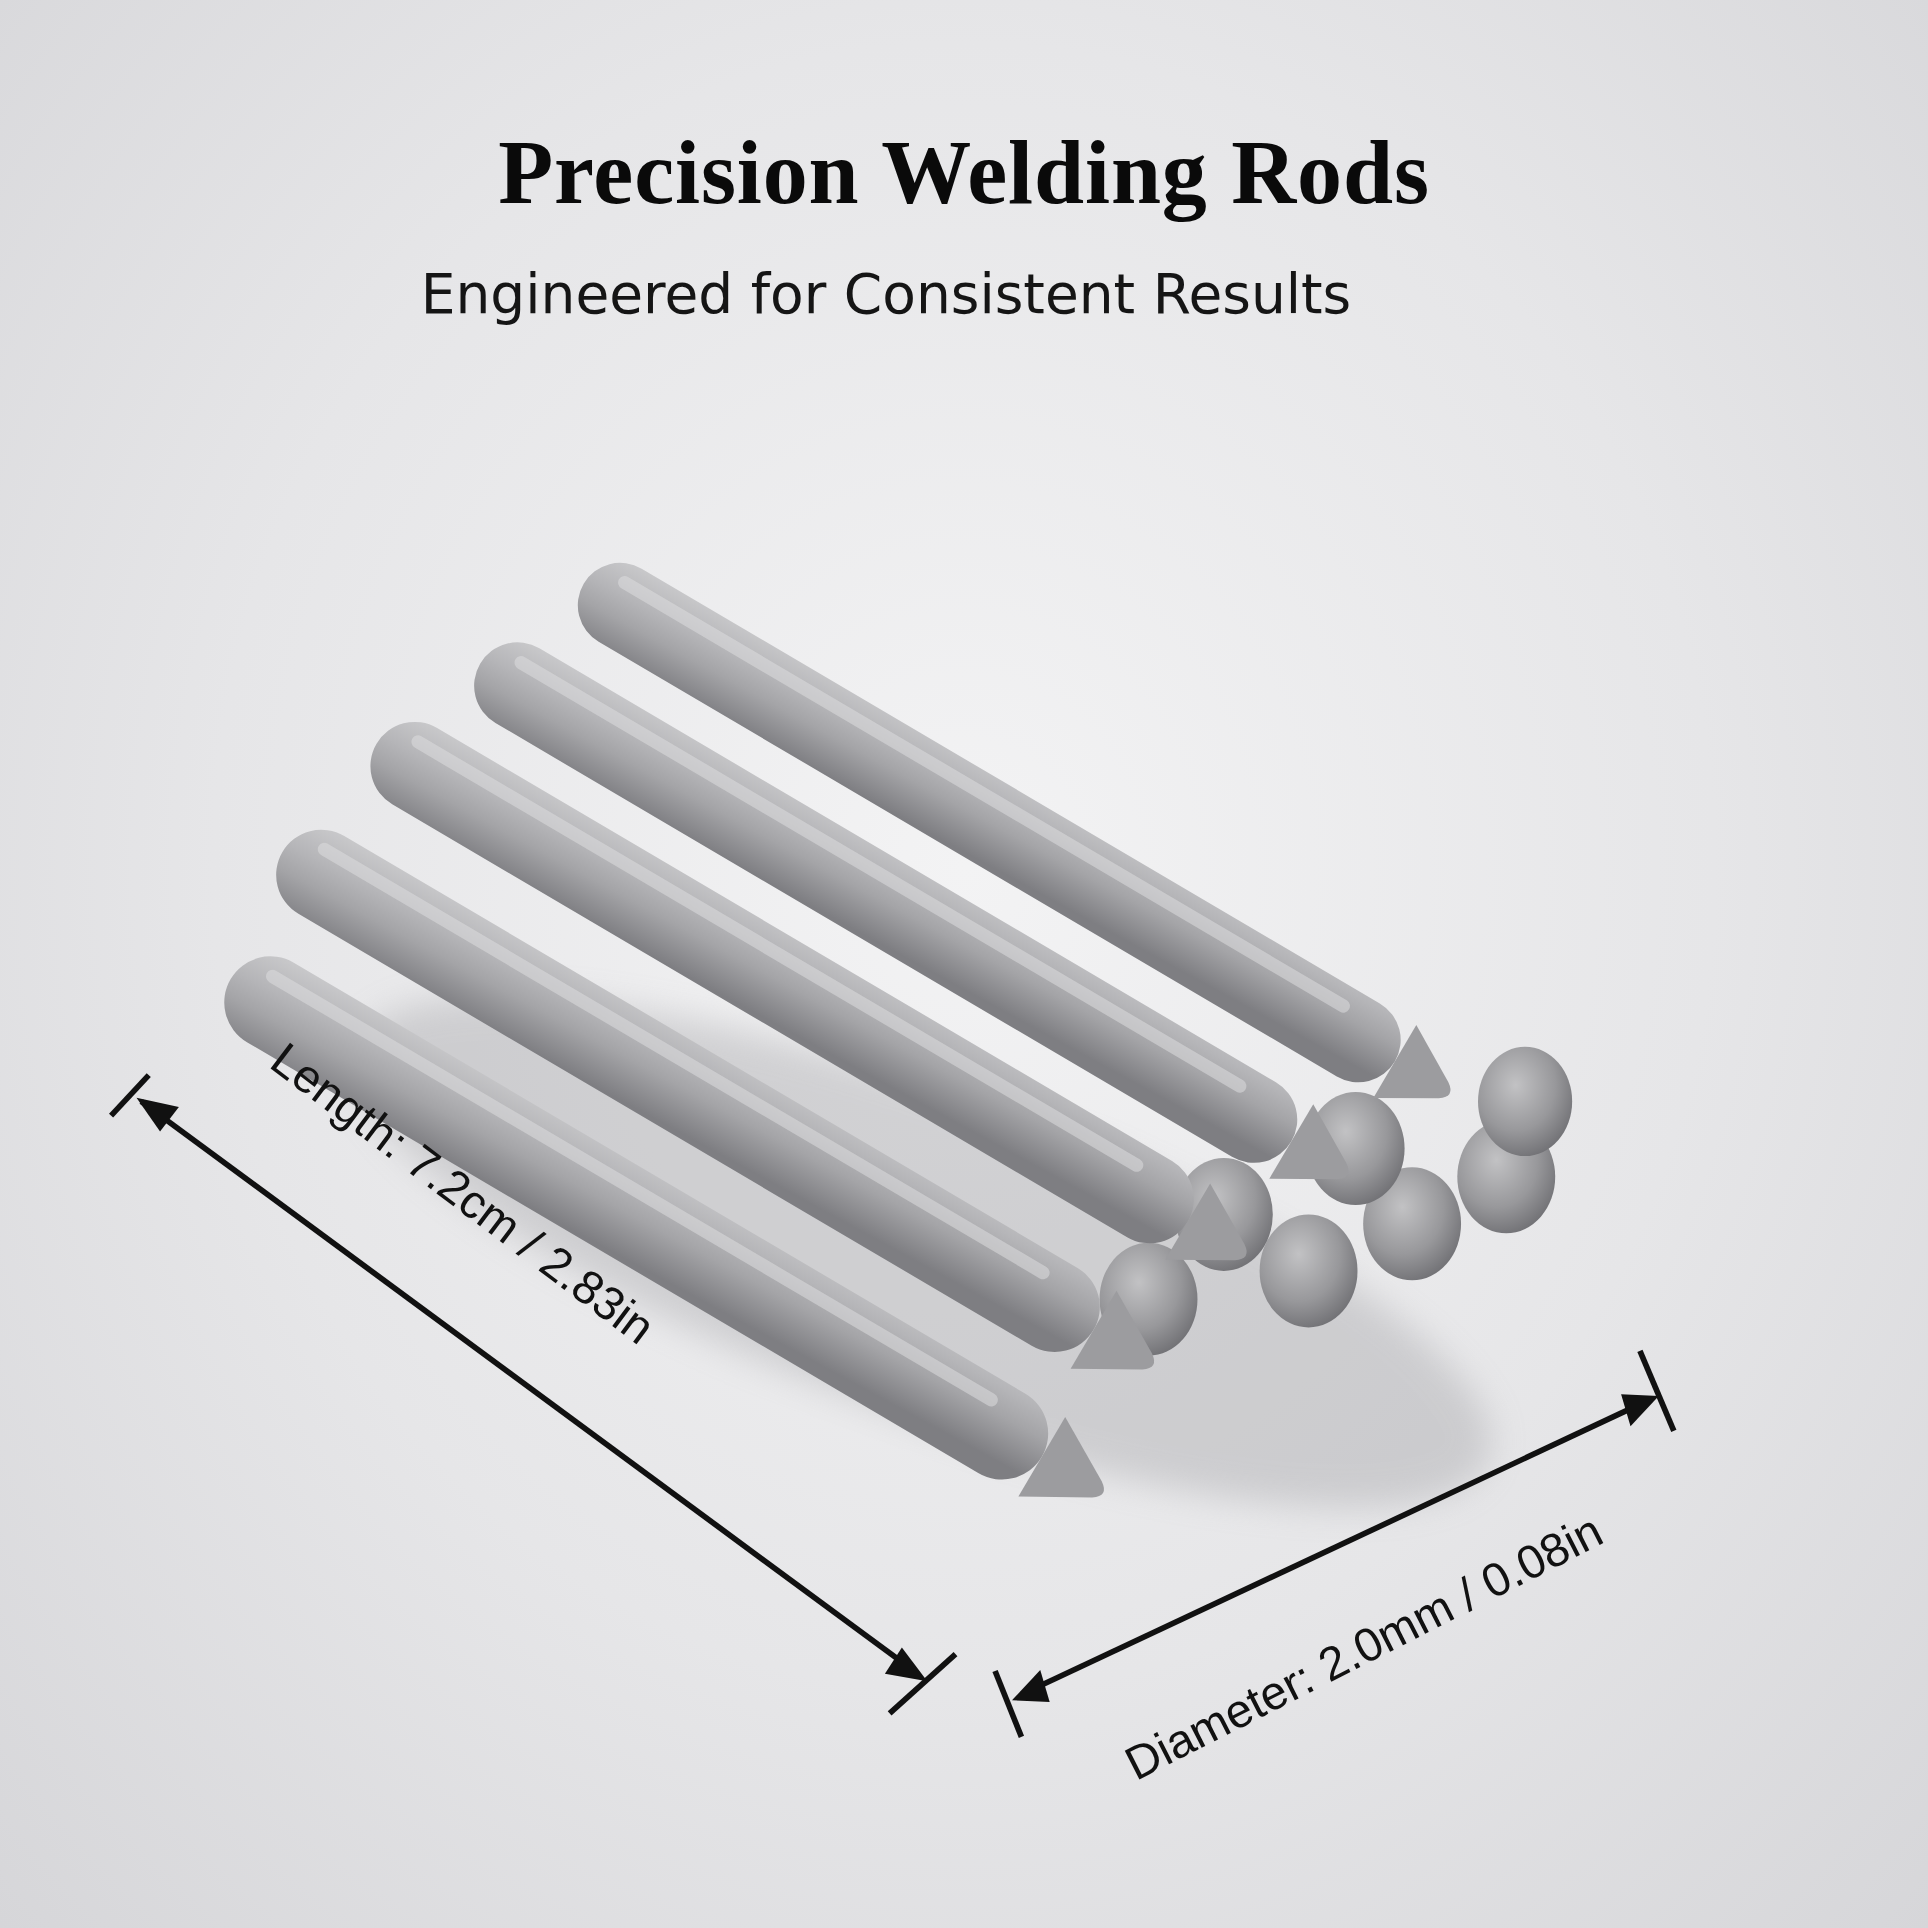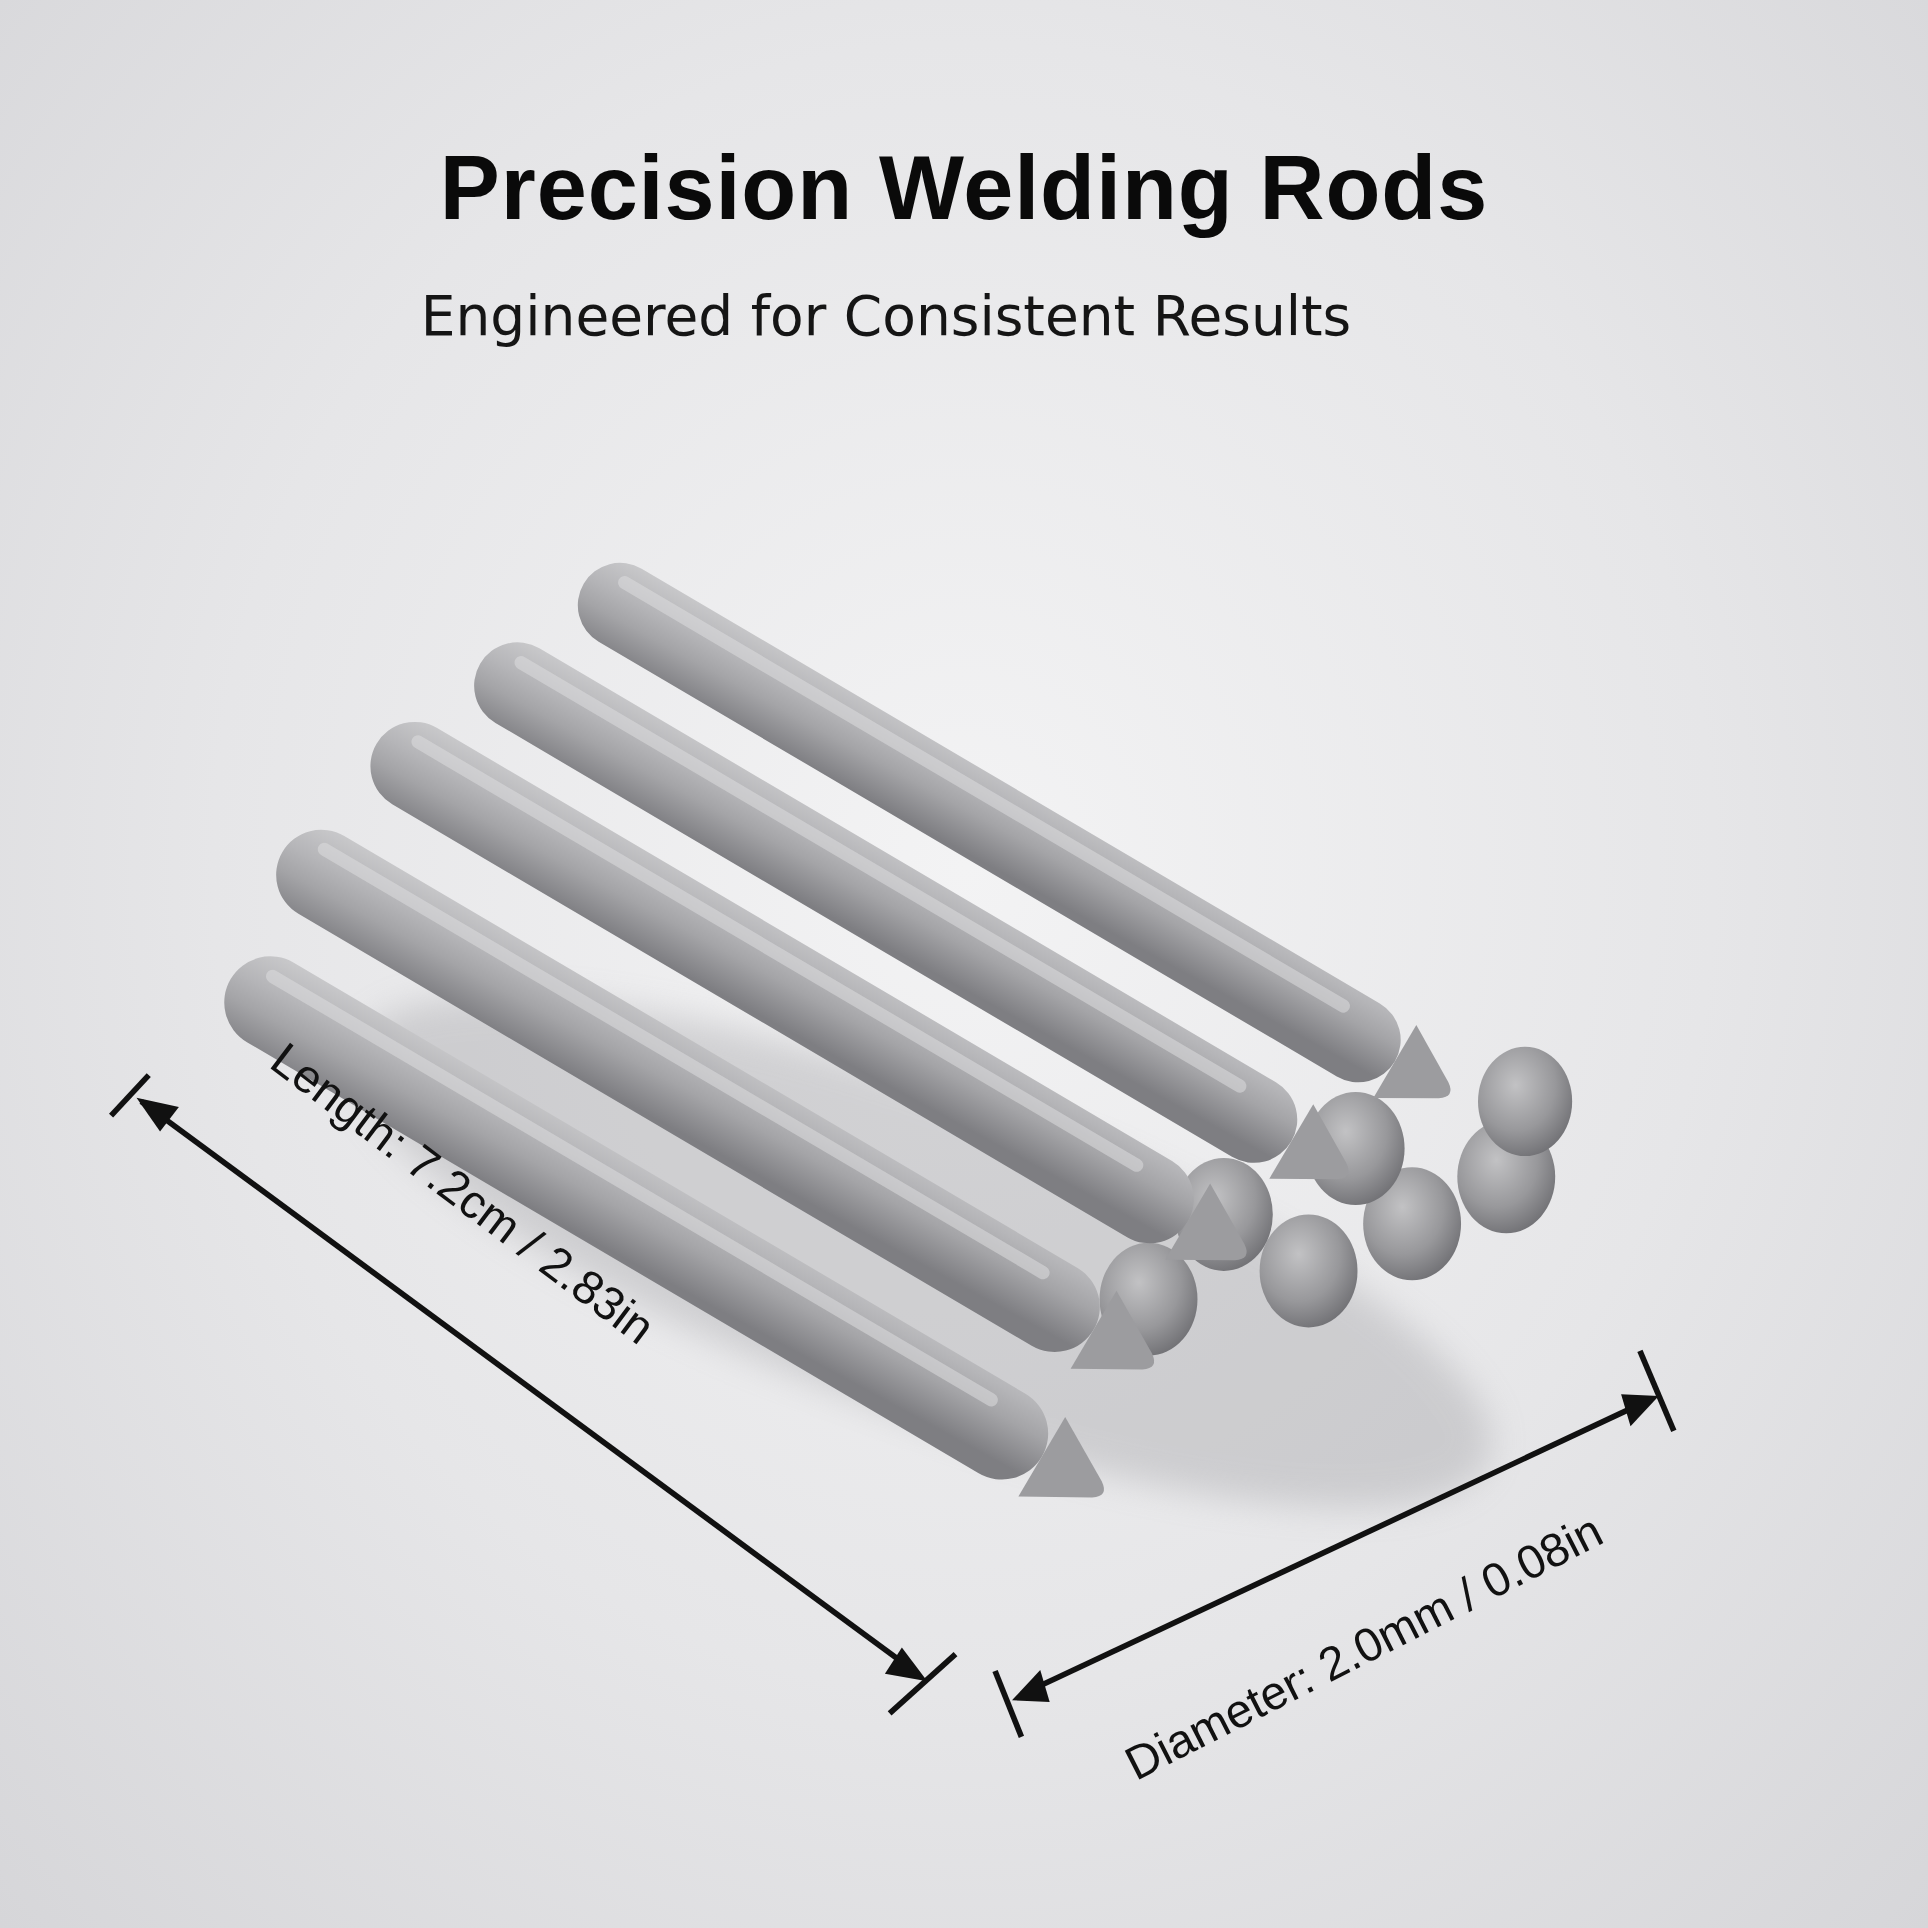--- a/index.html
+++ b/index.html
@@ -2,26 +2,26 @@
 <html style="font-size:15px"><head>
 <meta charset="utf-8">
 <style>
   html, body { margin:0; padding:0; }
   body {
     width:1928px; height:1928px; overflow:hidden; position:relative;
     background: radial-gradient(ellipse at 50% 45%, #f3f3f4 0%, #e6e6e8 55%, #d6d6d9 100%);
     font-family: "Liberation Sans", sans-serif;
   }
   .title {
-    position:absolute; left:0; width:1928px; top:137px; text-align:center;
-    font-family:Liberation Sans, sans-serif; font-weight:bold; font-size:90px; color:#0a0a0a;
+    position:absolute; left:0; width:1928px; top:121px; text-align:center;
+    font-family:Liberation Serif, serif; font-weight:bold; font-size:90px; color:#0a0a0a;
     letter-spacing:0.9px;
   }
   .subtitle {
-    position:absolute; left:0; width:1772px; top:284px; text-align:center;
+    position:absolute; left:0; width:1772px; top:262px; text-align:center;
     font-family:"DejaVu Sans", sans-serif; font-size:55px; color:#151515;
   }
   svg.scene { position:absolute; left:0; top:0; }
   .dim-label {
     position:absolute; font-family:"Liberation Sans", sans-serif; font-size:47px; color:#111;
     white-space:nowrap; transform-origin:0 0;
   }
 </style>
 </head>
 <body>

